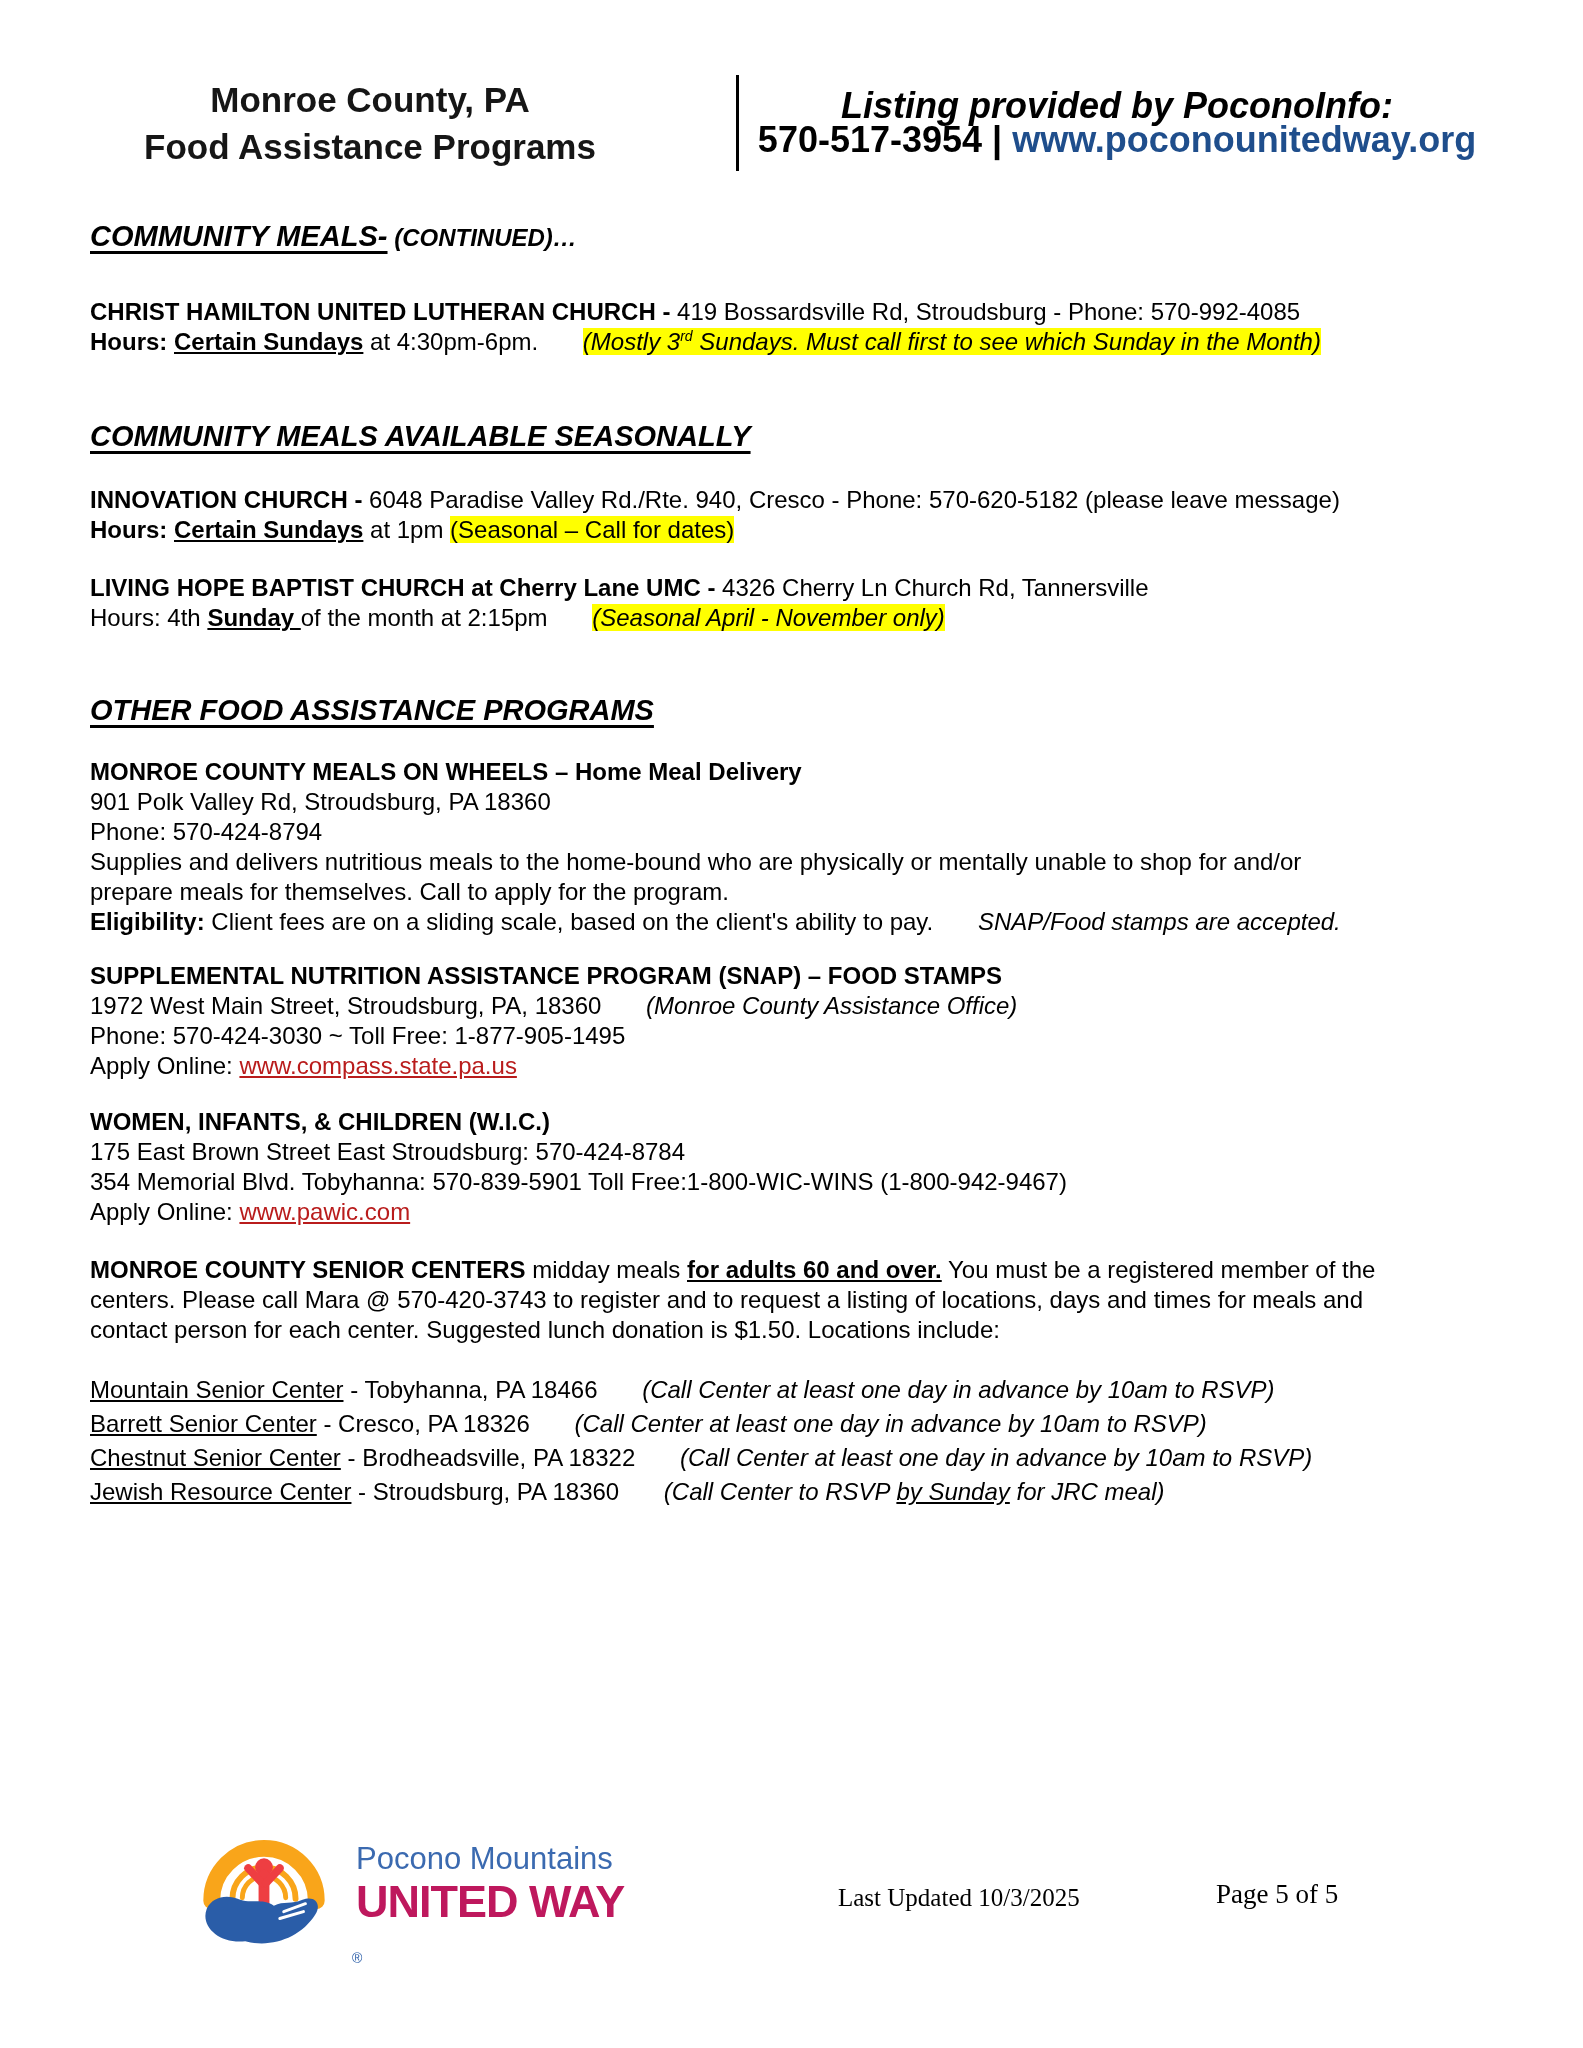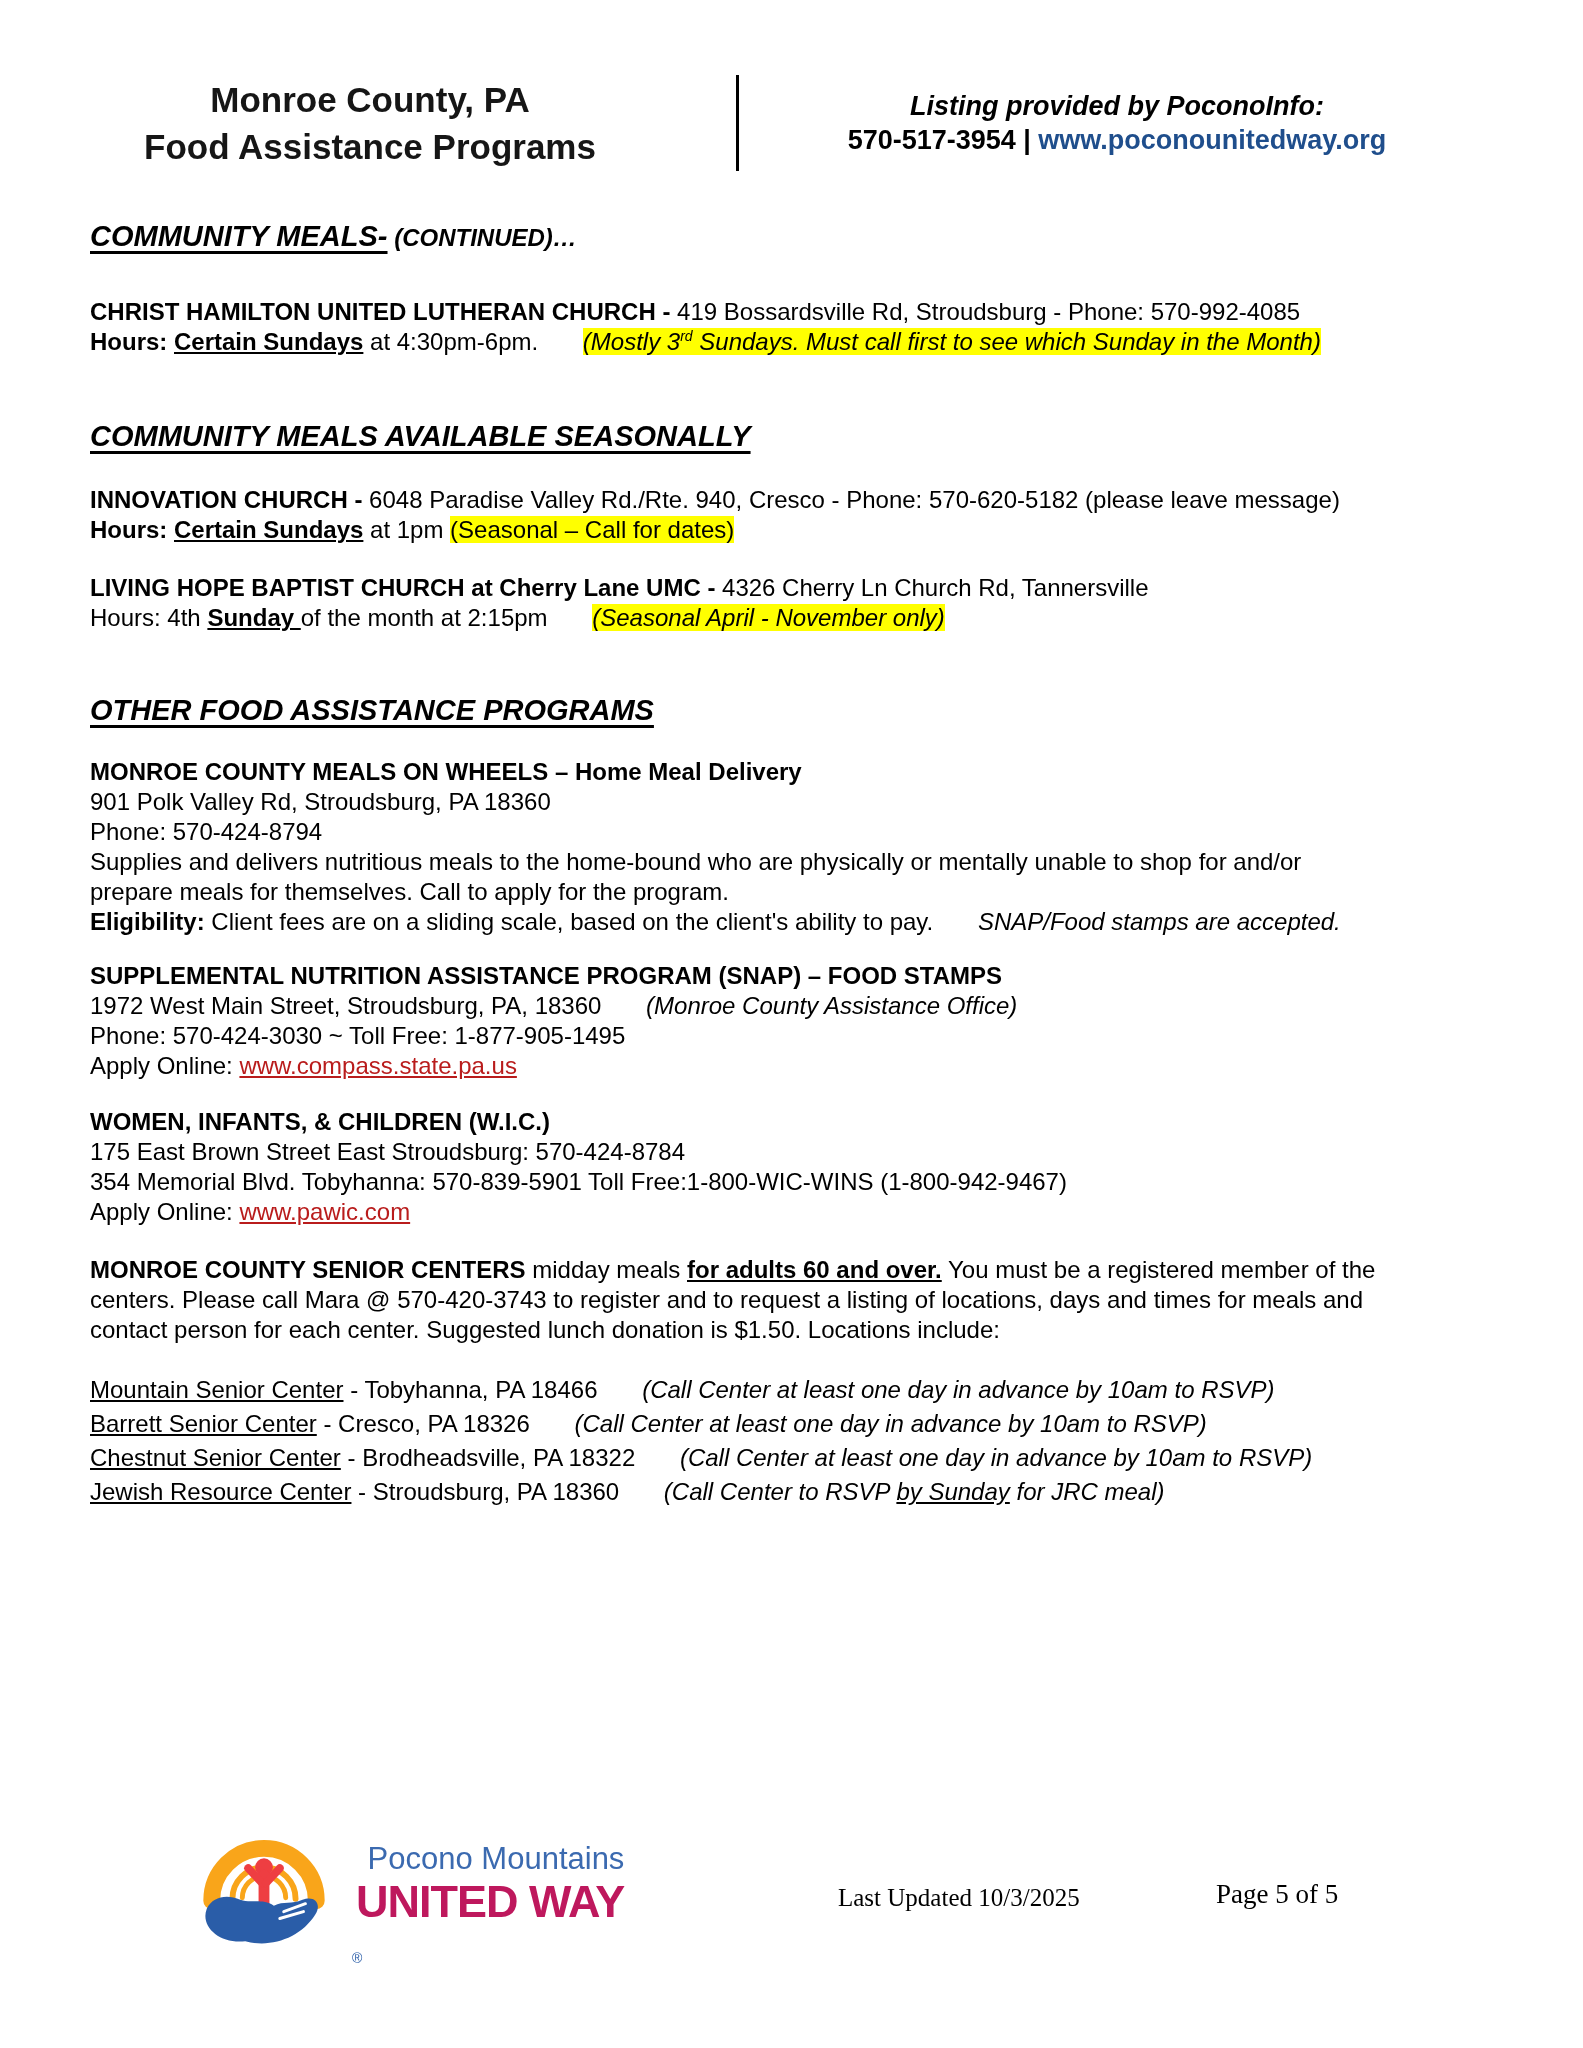--- a/index.html
+++ b/index.html
@@ -4,21 +4,21 @@
 <style>
   html,body{margin:0;padding:0;background:#e8e8e8;}
   .page{position:relative;width:1583px;height:2048px;background:#ffffff;overflow:hidden;
         color:#000;font-family:"Liberation Sans",sans-serif;font-size:24px;line-height:30px;margin:0 auto;}
   .content{padding:75px 88px 0 90px;}
 
   
   .header{display:flex;align-items:center;margin-bottom:46px;}
   .header-left{width:560px;text-align:center;font-weight:bold;font-size:35px;line-height:47px;color:#161616;}
   .header-divider{width:0;border-left:3px solid #000;height:96px;margin-left:86px;}
-  .header-right{flex:1;text-align:center;font-size:27px;line-height:34px;font-weight:bold;}
+  .header-right{flex:1;text-align:center;font-size:36px;line-height:34px;font-weight:bold;}
   .provider{font-style:italic;}
   .url{color:#1F4E8C;}
 
   
   .h2{font-weight:bold;font-style:italic;font-size:29px;line-height:38px;}
   .h2u{text-decoration:underline;text-decoration-thickness:3px;text-underline-offset:5px;}
   .h2-sub{font-size:24px;}
   #h-s1{margin:0 0 40px 0;}
   #h-s2{margin:60px 0 30px 0;}
   #h-s3{margin:58px 0 28px 0;}
@@ -29,21 +29,21 @@
   .hl{background:#FFFF00;}
   .link{color:#b91c1c;text-decoration:underline;cursor:pointer;}
   sup{font-size:14px;vertical-align:super;line-height:0;}
 
   .mt24{margin-top:24px;}
   .mt26{margin-top:26px;}
   .mt28{margin-top:28px;}
   .sc-line{line-height:34px;}
 
   
-  .footer{position:absolute;left:0;top:1795px;width:1514px;height:200px;text-align:right;}
+  .footer{position:absolute;left:0;top:1795px;width:1514px;height:200px;}
   .logo-wrap{position:absolute;left:190px;top:18px;display:flex;align-items:center;}
   .logo-text{margin-left:18px;}
   .logo-l1{color:#3B6AB0;font-size:31px;line-height:36px;}
   .logo-l2{color:#be185d;font-size:45px;line-height:50px;font-weight:bold;letter-spacing:-1px;}
   .reg{position:absolute;left:352px;top:148px;font-size:14px;color:#2A5DA8;}
   .last-updated{position:absolute;left:838px;top:88px;font-size:25px;font-family:Liberation Serif, serif;}
   .page-num{position:absolute;left:1216px;top:84px;font-size:27px;font-family:"Liberation Serif",serif;}
 </style>
 </head>
 <body>

